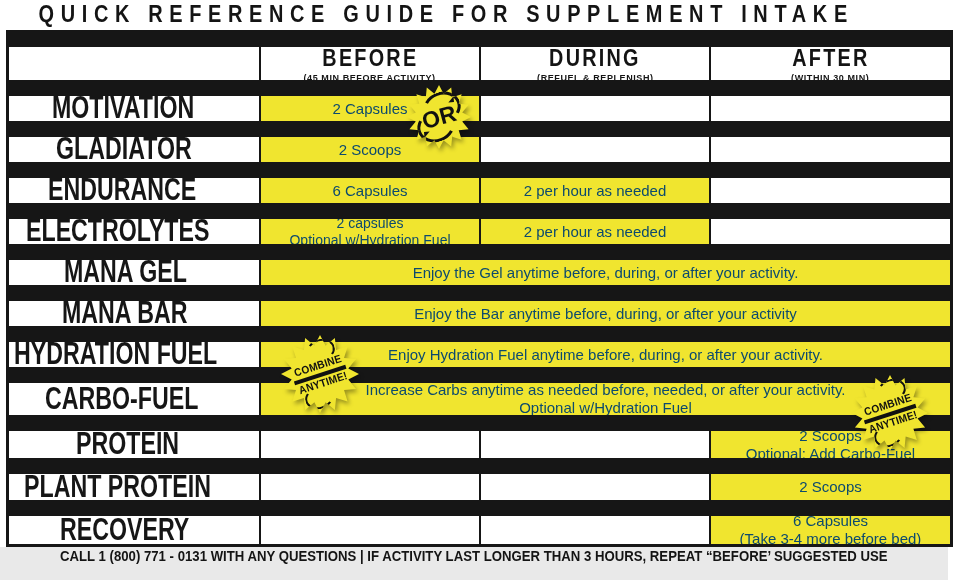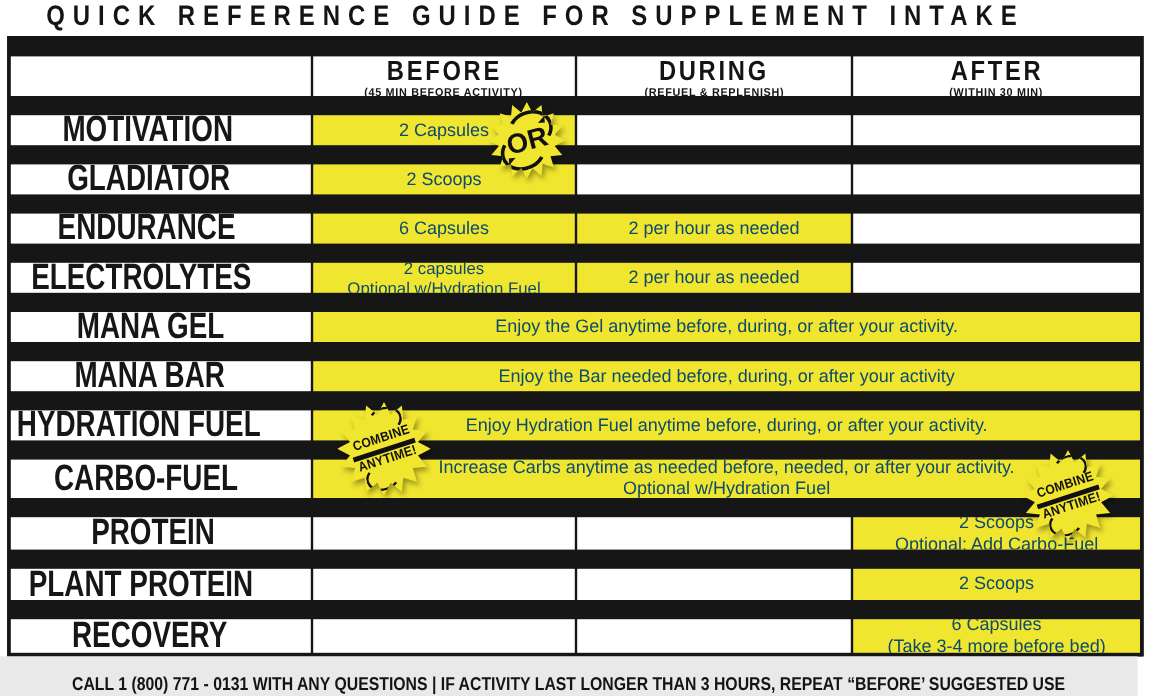--- a/index.html
+++ b/index.html
@@ -61,21 +61,21 @@
   .cbar{width:54px;height:4px;background:#111;margin:1.5px 0;}
   .arc.ct{width:24px;height:18px;top:4px;left:26px;border-top-color:#111;border-right-color:#111;transform:rotate(-15deg);border-width:2.5px;}
   .arc.cb{width:24px;height:18px;bottom:4px;right:26px;border-bottom-color:#111;border-left-color:#111;transform:rotate(-15deg);border-width:2.5px;}
 
   #badge-or{left:407px;top:85px;width:64px;height:64px;}
   #badge-combine-left{left:281px;top:335px;width:78px;height:78px;}
   #badge-combine-right{left:852px;top:375px;width:76px;height:76px;}
 
   .footerbar{
     position:absolute;left:0;top:547px;width:948px;height:33px;background:#E9E9E9;
-    display:flex;align-items:flex-end;justify-content:center;
+    display:flex;align-items:flex-start;justify-content:center;
   }
   .footer{font-weight:bold;font-size:15.5px;color:#141414;white-space:nowrap;transform:scaleX(0.85);}
 </style>
 </head>
 <body>
 
 <div class="title"><span>QUICK REFERENCE GUIDE FOR SUPPLEMENT INTAKE</span></div>
 
 <div class="table">
 
@@ -138,21 +138,21 @@
       <span>MANA GEL</span>
     </div>
   <div class="cell y span3">
       <div class="val">Enjoy the Gel anytime before, during, or after your activity.</div>
     </div>
 
   <div class="cell rowlabel">
       <span>MANA BAR</span>
     </div>
   <div class="cell y span3">
-      <div class="val">Enjoy the Bar needed before, during, or after your activity</div>
+      <div class="val">Enjoy the Bar anytime before, during, or after your activity</div>
     </div>
 
   <div class="cell rowlabel">
       <span>HYDRATION FUEL</span>
     </div>
   <div class="cell y span3">
       <div class="val">Enjoy Hydration Fuel anytime before, during, or after your activity.</div>
     </div>
 
   <div class="cell rowlabel">

